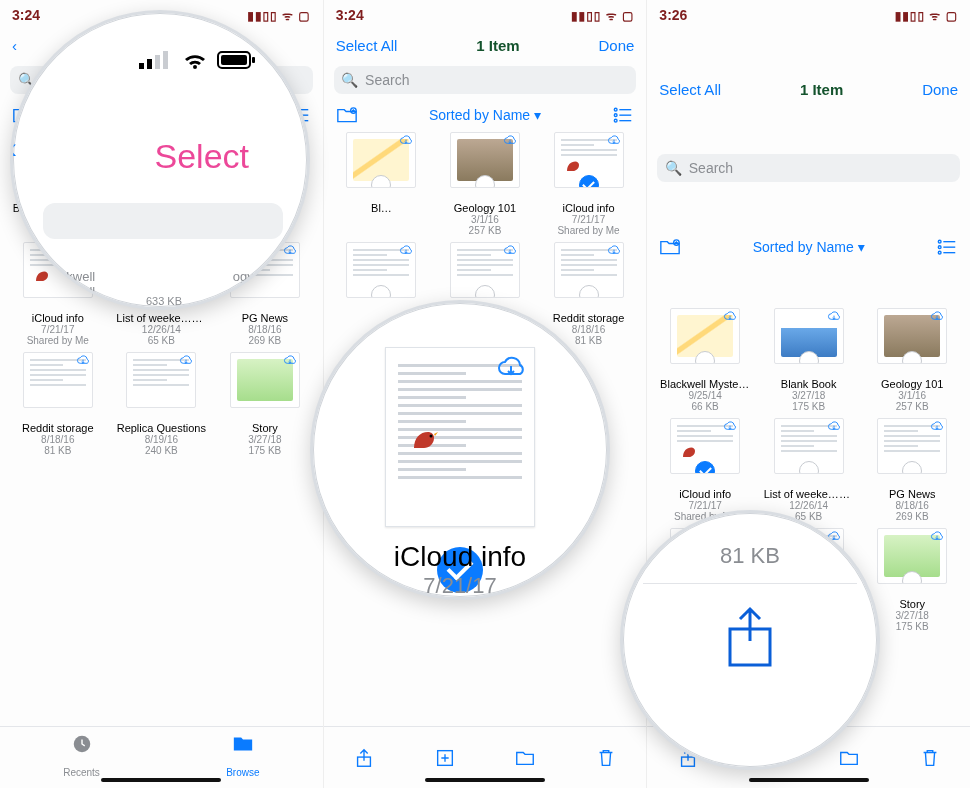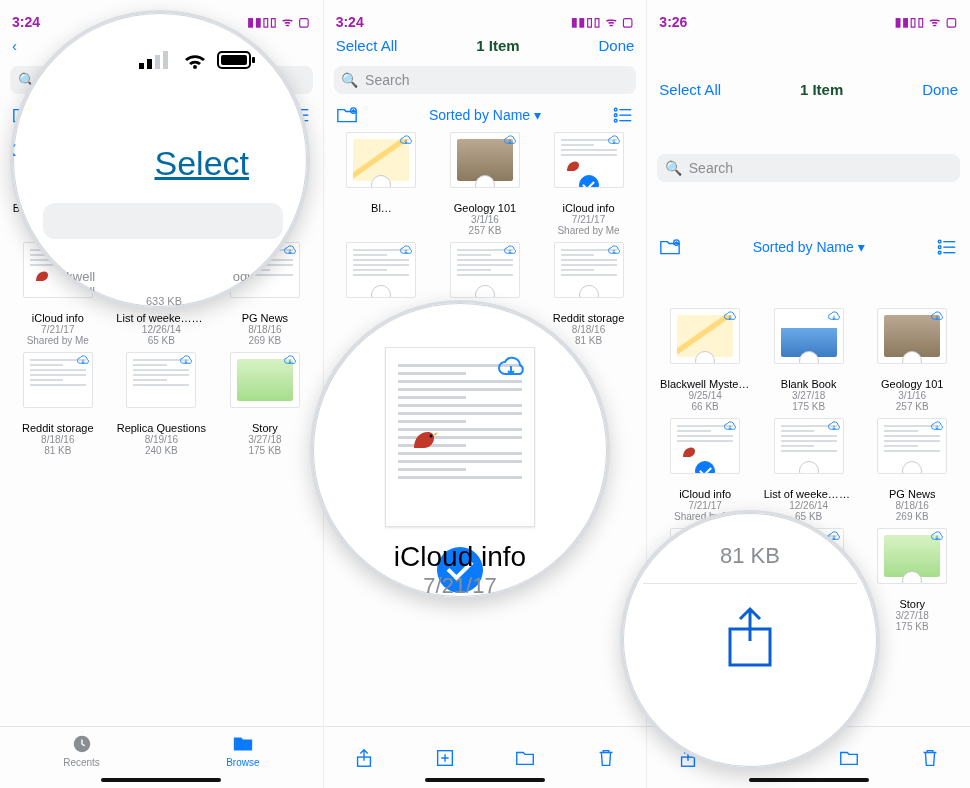--- a/index.html
+++ b/index.html
@@ -23,25 +23,25 @@
     border-right: 1px solid #eee;
     display: flex;
     flex-direction: column;
   }
   .screen:last-child { border-right: none; gap: 44px; }
 
   .status-bar {
     height: 30px;
     display: flex;
     justify-content: space-between;
-    align-items: flex-end;
+    align-items: center;
     padding: 0 12px;
     font-size: 14px;
     font-weight: 600;
-    color: #a21caf;
+    color: #7f1d1d;
   }
   .status-bar .time {}
   .status-bar .icons { font-size: 12px; letter-spacing: 1px; }
 
   .nav-bar {
     display: flex;
     justify-content: space-between;
     align-items: center;
     padding: 0 12px;
     height: 30px;
@@ -157,21 +157,21 @@
     height: 62px;
     border-top: 1px solid #e4e6ea;
     display: flex;
     justify-content: space-around;
     align-items: flex-start;
     padding-top: 6px;
     font-size: 10px;
     color: #8a8d92;
     position: relative;
   }
-  .bottom-tab .tab { display:flex;flex-direction:column;align-items:center;gap:2px;}
+  .bottom-tab .tab { display:flex;flex-direction:column;align-items:center;gap:12px;}
   .bottom-tab .tab.active { color: #0a7bff; }
   .bottom-tab .home-ind {
     position:absolute; bottom:6px; left:50%; transform:translateX(-50%);
     width:120px; height:4px; background:#111; border-radius:4px;
   }
 
   .bottom-actions {
     height: 62px;
     border-top: 1px solid #e4e6ea;
     display: flex;
@@ -198,22 +198,22 @@
     align-items: center;
     justify-content: center;
   }
   .zoom1 { top: 10px; left: 10px; width: 300px; height: 300px; }
   .zoom1 .z-status {
     position: absolute; top: 36px; right: 50px;
     display: flex; align-items: center; gap: 8px; font-size: 22px;
   }
   .zoom1 .z-status svg { display: block; }
   .zoom1 .select-text {
-    position: absolute; top: 131px; right: 58px;
-    font-size: 34px; color: #0369a1; text-decoration: underline;
+    position: absolute; top: 124px; right: 58px;
+    font-size: 34px; color: #ec4899;
   }
   .zoom1 .chev {
     position: absolute; left: -6px; top: 118px;
     font-size: 30px; color: #0a7bff;
   }
   .zoom1 .pill {
     position: absolute;
     top: 190px; left: 30px; right: 24px; height: 36px;
     background: #eef0f2; border-radius: 12px;
   }

